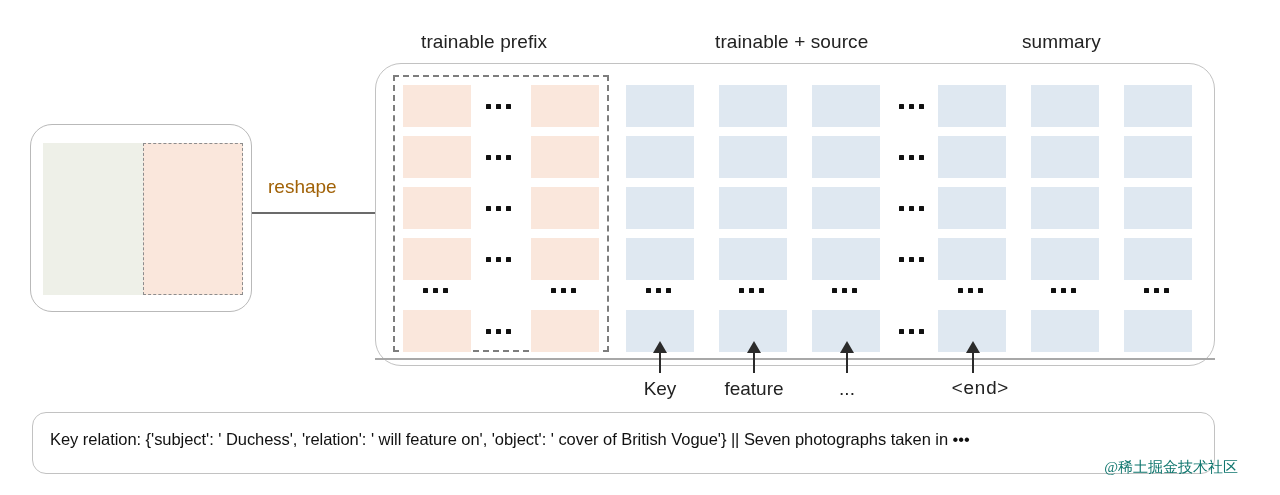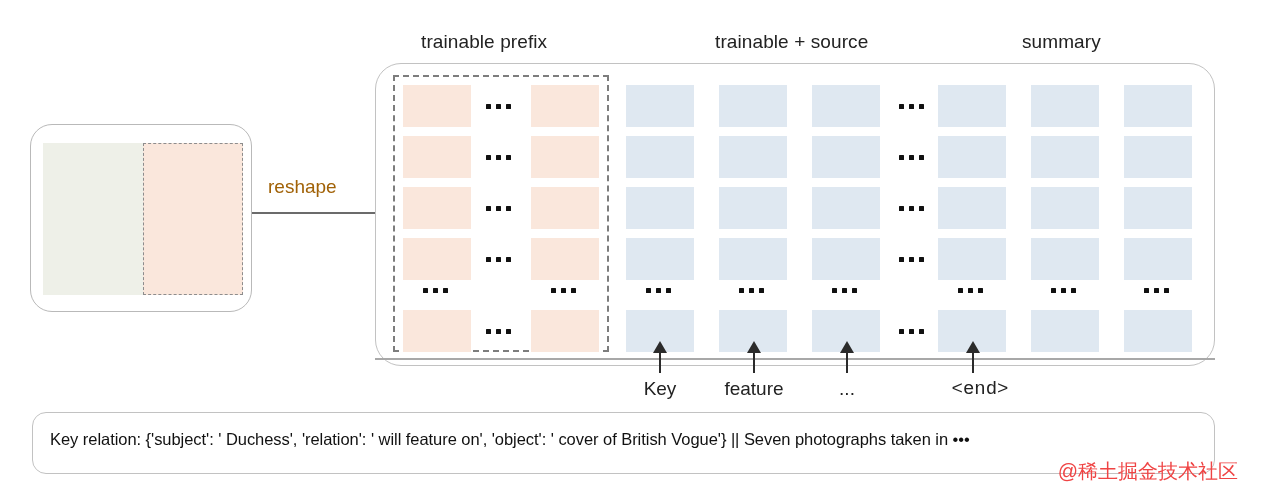--- a/index.html
+++ b/index.html
@@ -156,24 +156,24 @@
     font-size:16.5px;
     color:#111;
     white-space:nowrap;
     letter-spacing:-0.05px;
   }
 
   
   .watermark{
     position:absolute;
     right:42px;top:458px;
-    font-size:20px;
-    color:#ef4444;
+    font-size:15px;
+    color:#0f766e;
     white-space:nowrap;
-    font-family:Liberation Sans, sans-serif;
+    font-family:Liberation Serif, serif;
   }
 </style>
 </head>
 <body>
 
 <div class="stage">
 
   <div class="col-header" style="left:0;top:31px;width:1002px;text-align:left;">
     <span style="position:absolute;left:421px;">trainable prefix</span>
   </div>

